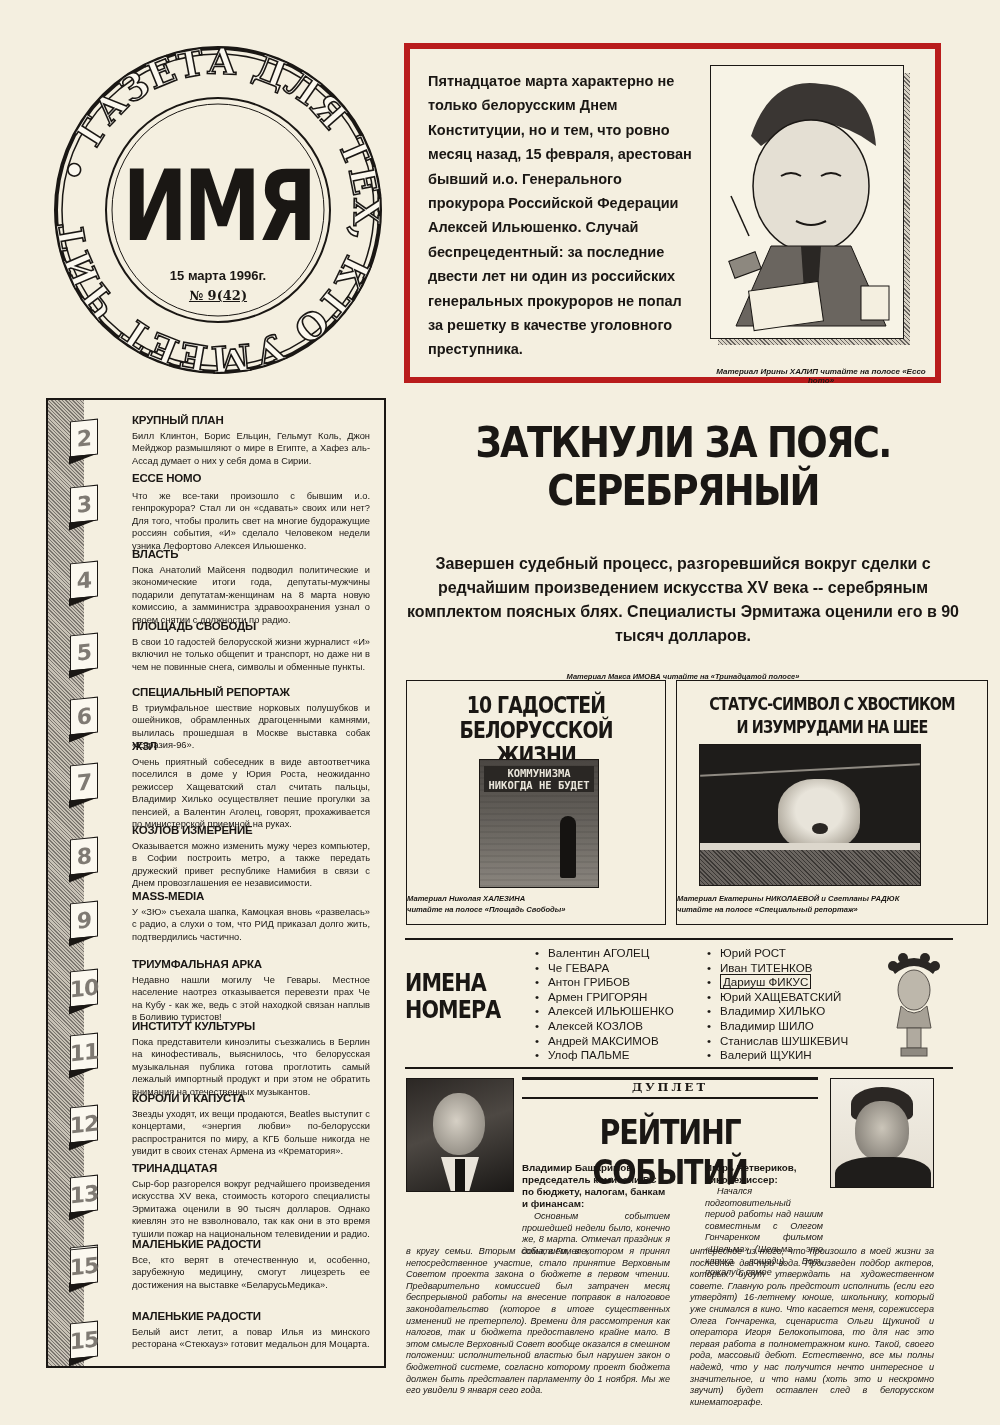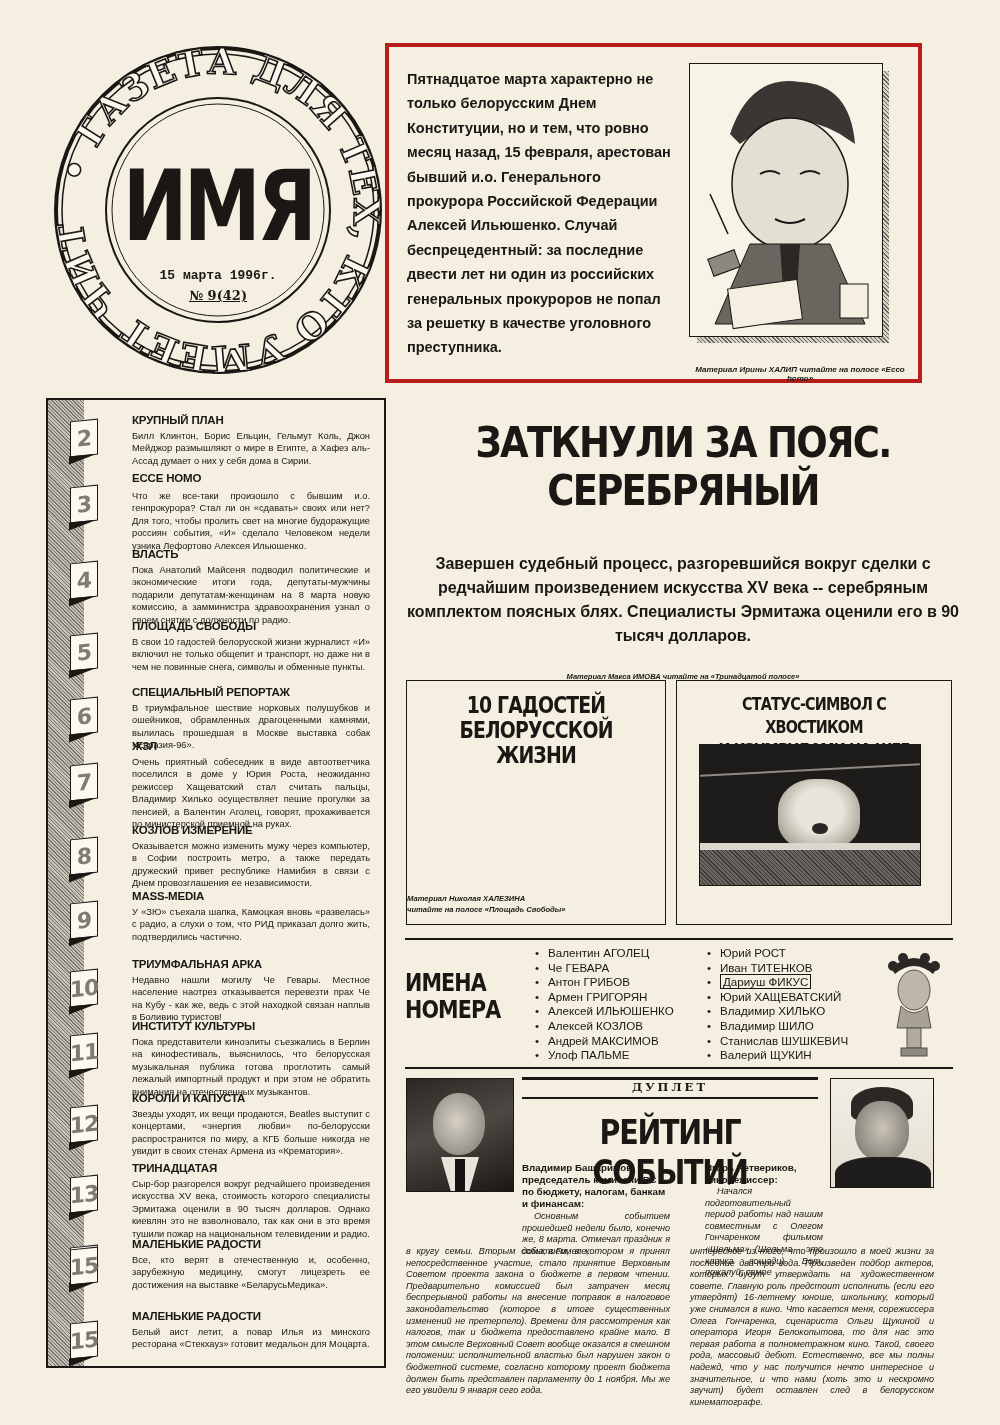--- a/index.html
+++ b/index.html
@@ -7,26 +7,26 @@
     width:1000px; height:1425px; position:relative; overflow:hidden;
     background:#f4efe0; color:#1a1714;
     font-family:"Liberation Sans", sans-serif;
   }
   .abs { position:absolute; }
 
   
   #seal { left:48px; top:40px; width:340px; height:340px; }
   #seal svg { width:100%; height:100%; }
   .seal-date { position:absolute; left:0; right:0; top:228px; text-align:center;
-    font-family:Liberation Mono, monospace; font-weight:bold; font-size:13px; }
+    font-family:Liberation Sans, sans-serif; font-weight:bold; font-size:13px; }
   .seal-num { position:absolute; left:0; right:0; top:248px; text-align:center;
     font-family:"DejaVu Serif", serif; font-weight:bold; font-size:13px;text-decoration:underline; }
 
   
-  #lead { left:385px; top:43px; width:537px; height:340px; border:4px solid #b91c1c; box-sizing:border-box; }
+  #lead { left:404px; top:43px; width:537px; height:340px; border:6px solid #b91c1c; box-sizing:border-box; }
   #lead-text { position:absolute; left:18px; top:20px; width:270px;
     font-weight:bold; font-size:14.5px; line-height:24.4px; }
   #lead-pic { position:absolute; left:300px; top:16px; width:210px; height:290px; }
   .cartoon { position:absolute; left:0; top:0; width:192px; height:272px; border:1.5px solid #1a1714;
     background:#f7f3e6; }
   .cartoon-shadow { position:absolute; left:8px; top:8px; width:192px; height:272px;
     background:repeating-linear-gradient(45deg,#6a6560 0 1px,#d8d2c4 1px 3px); }
   #lead-caption { position:absolute; left:296px; top:318px; width:230px; text-align:center;
     font-style:italic; font-weight:bold; font-size:8px; }
 
@@ -50,21 +50,21 @@
     font-family:"DejaVu Sans", sans-serif; font-weight:bold; font-size:43px; line-height:48px;
     letter-spacing:-2px; transform:scaleX(0.86); transform-origin:center top; }
   #subhead { left:405px; top:552px; width:556px; text-align:center;
     font-weight:bold; font-size:16px; line-height:24px; }
   #subhead-credit { left:405px; top:656px; width:556px; text-align:center;
     font-style:italic; font-weight:bold; font-size:7.5px;margin-top:16px; }
 
   
   .feature { border:1.5px solid #1a1714; box-sizing:border-box; }
   #feat1 { left:406px; top:680px; width:260px; height:245px; }
-  #feat2 { left:676px; top:680px; width:276px; height:245px; }
+  #feat2 { left:676px; top:680px; width:312px; height:245px; }
   .feat-title { position:absolute; left:0; right:0; top:12px; text-align:center;
     font-family:"DejaVu Sans", sans-serif; font-weight:bold; letter-spacing:-1px;
     transform:scaleX(0.82); }
   #feat1 .feat-title { font-size:23px; line-height:25px; }
   #feat2 .feat-title { font-size:17.5px; line-height:23px; top:12px; }
   .photo { position:absolute; border:1px solid #1a1714; overflow:hidden; }
   #photo1 { left:72px; top:78px; width:118px; height:127px;
     background:
       repeating-linear-gradient(0deg, rgba(0,0,0,.07) 0 2px, transparent 2px 6px),
       linear-gradient(#4a4642, #6d6963 60%, #8a857e); }
@@ -251,37 +251,48 @@
   <div>СЕРЕБРЯНЫЙ</div>
 </div>
 <div id="subhead" class="abs">Завершен судебный процесс, разгоревшийся вокруг сделки с редчайшим произведением искусства XV века -- серебряным комплектом поясных блях. Специалисты Эрмитажа оценили его в 90 тысяч долларов.</div>
 <div id="subhead-credit" class="abs">Материал Макса ИМОВА читайте на «Тринадцатой полосе»</div>
 
 <div id="feat1" class="abs feature">
   <div class="feat-title">
     <div>10 ГАДОСТЕЙ</div>
     <div>БЕЛОРУССКОЙ ЖИЗНИ</div>
   </div>
+  <div id="photo1" class="photo">
+    <div class="sign">
+      <div>КОММУНИЗМА</div>
+      <div>НИКОГДА НЕ БУДЕТ</div>
+    </div>
+    <div class="person"></div>
+  </div>
   <div class="feat-credit">
     <div>Материал Николая ХАЛЕЗИНА</div>
     <div>читайте на полосе «Площадь Свободы»</div>
   </div>
 </div>
 
 <div id="feat2" class="abs feature">
   <div class="feat-title">
     <div>СТАТУС-СИМВОЛ С ХВОСТИКОМ</div>
     <div>И ИЗУМРУДАМИ НА ШЕЕ</div>
   </div>
   <div id="photo2" class="photo">
     <div class="rail"></div>
     <div class="dog"></div>
     <div class="nose"></div>
     <div class="bar"></div>
     <div class="fence"></div>
+  </div>
+  <div class="feat-credit">
+    <div>Материал Екатерины НИКОЛАЕВОЙ и Светланы РАДЮК</div>
+    <div>читайте на полосе «Специальный репортаж»</div>
   </div>
 </div>
 
 <div id="names" class="abs">
   <div id="names-title">
     <div>ИМЕНА</div>
     <div>НОМЕРА</div>
   </div>
   <ul id="names-col1" class="names-col">
     <li>Валентин АГОЛЕЦ</li>

